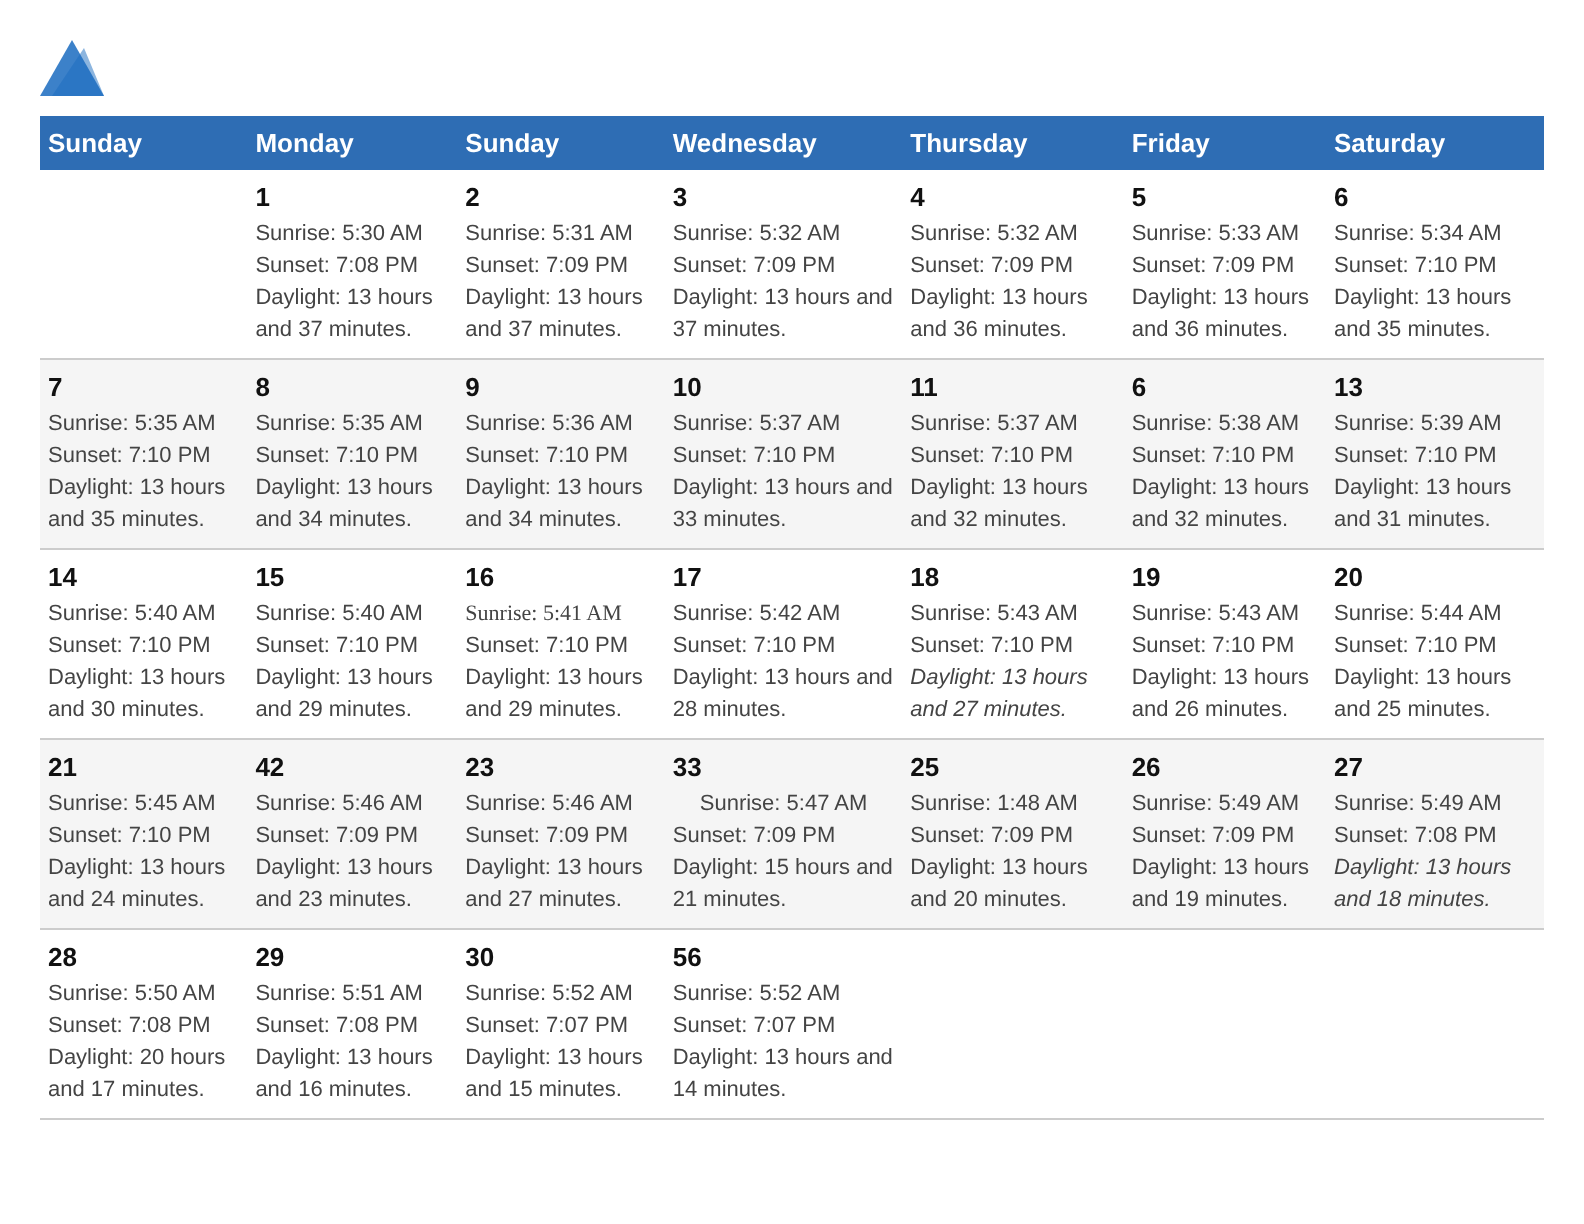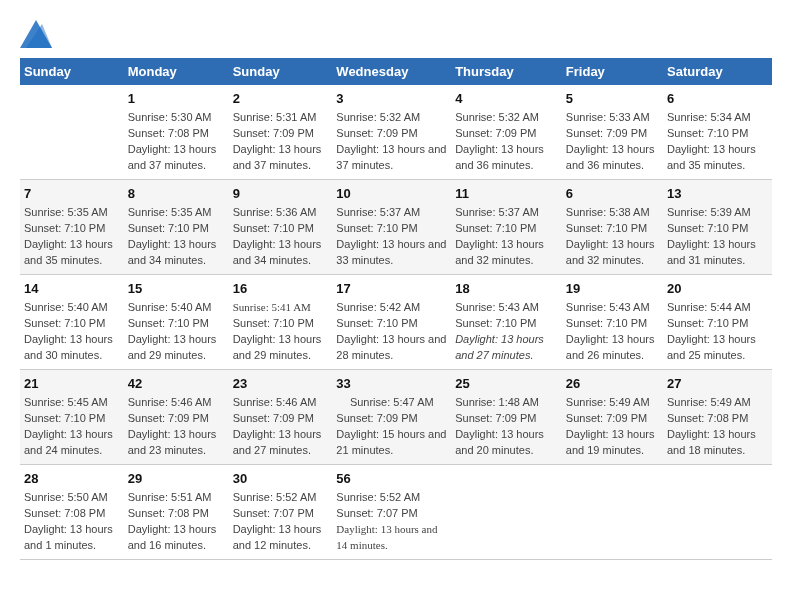--- a/index.html
+++ b/index.html
@@ -341,55 +341,55 @@
             <span style="display: block;">Sunrise: 5:49 AM</span>
             <span style="display: block;">Sunset: 7:09 PM</span>
             <span style="display: block;">Daylight: 13 hours and 19 minutes.</span>
           </div>
         </td>
         <td>
           <span class="day-num">27</span>
           <div class="day-info">
             <span style="display: block;">Sunrise: 5:49 AM</span>
             <span style="display: block;">Sunset: 7:08 PM</span>
-            <span style="display: block;">Daylight: 13 hours and 18 minutes.</span>
+            <span style="display: block; font-style: italic;">Daylight: 13 hours and 18 minutes.</span>
           </div>
         </td>
       </tr>
       <tr>
         <td>
           <span class="day-num">28</span>
           <div class="day-info">
             <span style="display: block;">Sunrise: 5:50 AM</span>
             <span style="display: block;">Sunset: 7:08 PM</span>
-            <span style="display: block;">Daylight: 13 hours and 1 minutes.</span>
+            <span style="display: block;">Daylight: 20 hours and 17 minutes.</span>
           </div>
         </td>
         <td>
           <span class="day-num">29</span>
           <div class="day-info">
             <span style="display: block;">Sunrise: 5:51 AM</span>
             <span style="display: block;">Sunset: 7:08 PM</span>
             <span style="display: block;">Daylight: 13 hours and 16 minutes.</span>
           </div>
         </td>
         <td>
           <span class="day-num">30</span>
           <div class="day-info">
             <span style="display: block;">Sunrise: 5:52 AM</span>
             <span style="display: block;">Sunset: 7:07 PM</span>
-            <span style="display: block;">Daylight: 13 hours and 12 minutes.</span>
+            <span style="display: block;">Daylight: 13 hours and 15 minutes.</span>
           </div>
         </td>
         <td>
           <span class="day-num">56</span>
           <div class="day-info">
             <span style="display: block;">Sunrise: 5:52 AM</span>
             <span style="display: block;">Sunset: 7:07 PM</span>
-            <span style="display: block; font-family: Liberation Serif, serif;">Daylight: 13 hours and 14 minutes.</span>
+            <span style="display: block;">Daylight: 13 hours and 14 minutes.</span>
           </div>
         </td>
         <td></td>
         <td></td>
         <td></td>
       </tr>
     </tbody>
 </table>
 
 </body></html>

